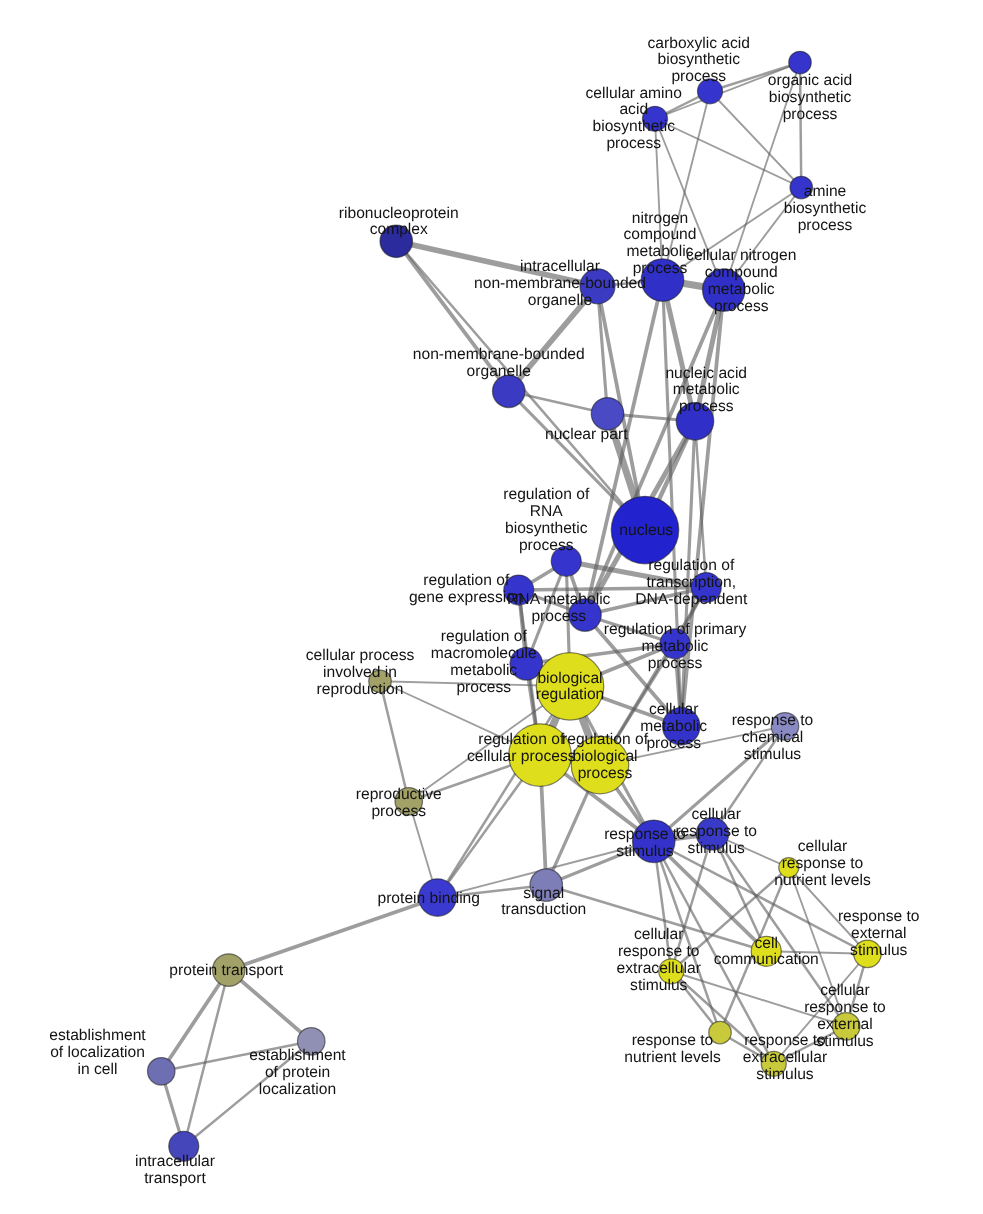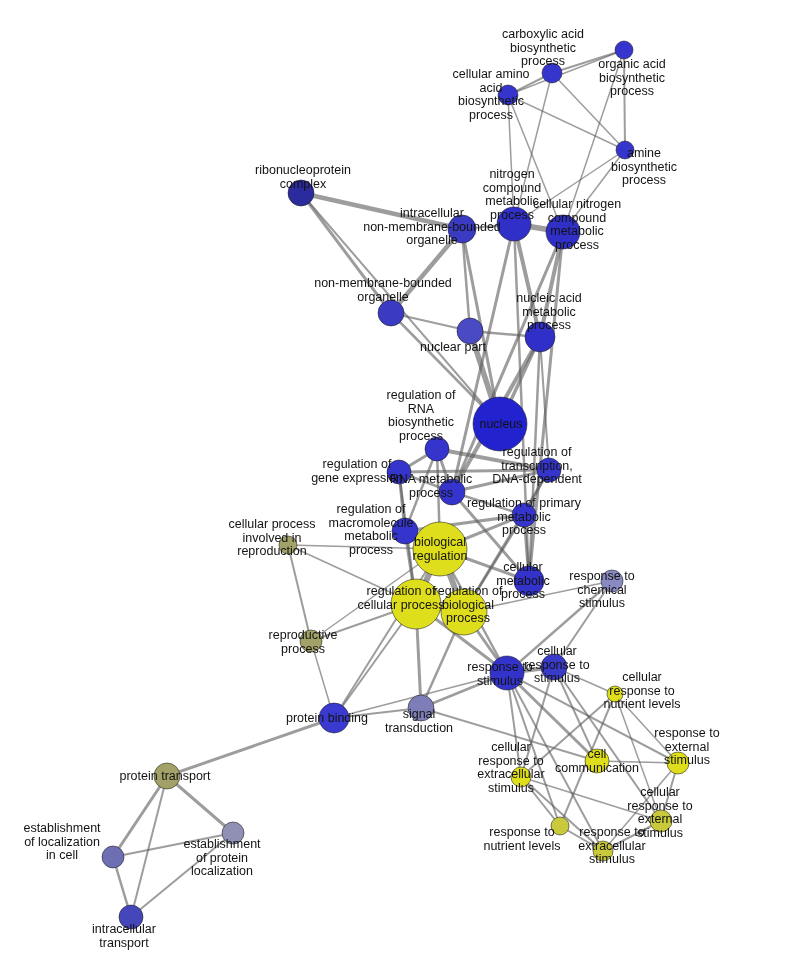--- a/index.html
+++ b/index.html
@@ -1,16 +1,16 @@
 <!DOCTYPE html>
 <html><head>
 <meta charset="utf-8">
 <style>
   html,body{margin:0;padding:0;background:#ffffff;}
-  .stage{position:relative;width:766px;height:971px;background:#ffffff;overflow:hidden;}
+  .stage{position:relative;width:766px;height:971px;background:#ffffff;overflow:hidden;padding-left:16px;}
   svg{display:block;}
   svg text{
     font-family:"Liberation Sans", sans-serif;
     fill:#131313;
     paint-order:stroke;
   }
   circle.node{cursor:pointer;}
 </style>
 </head>
 <body>

